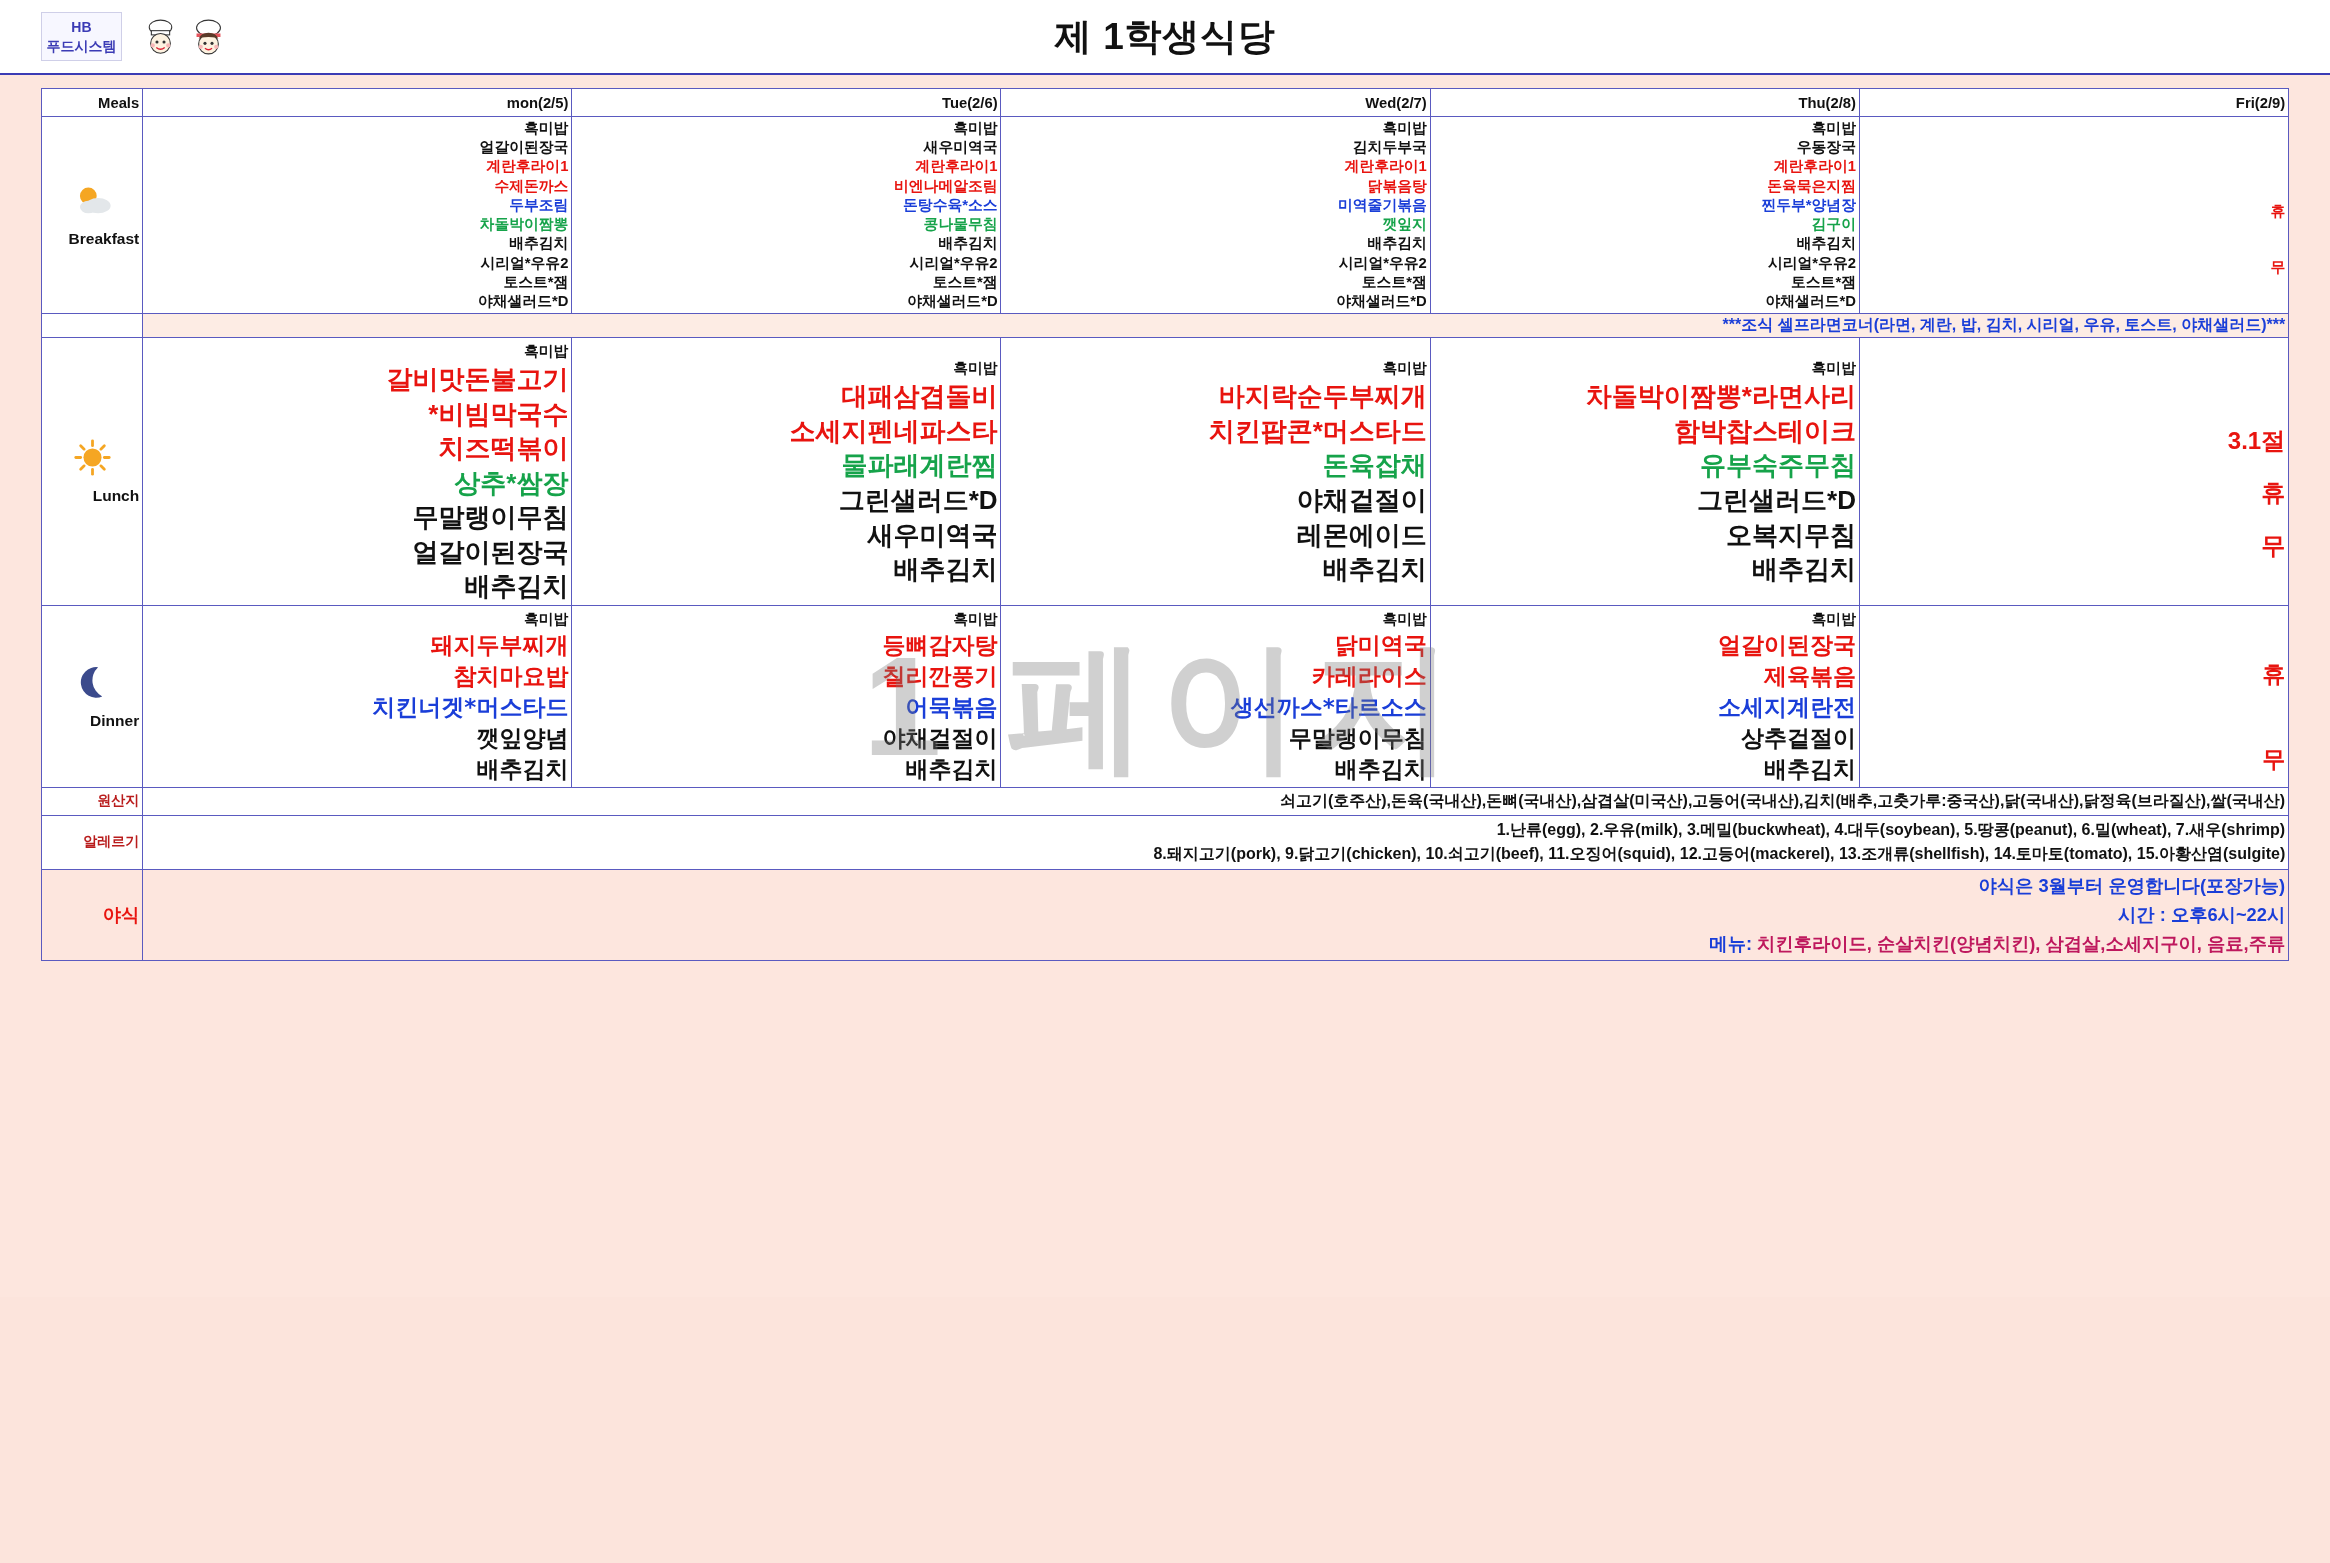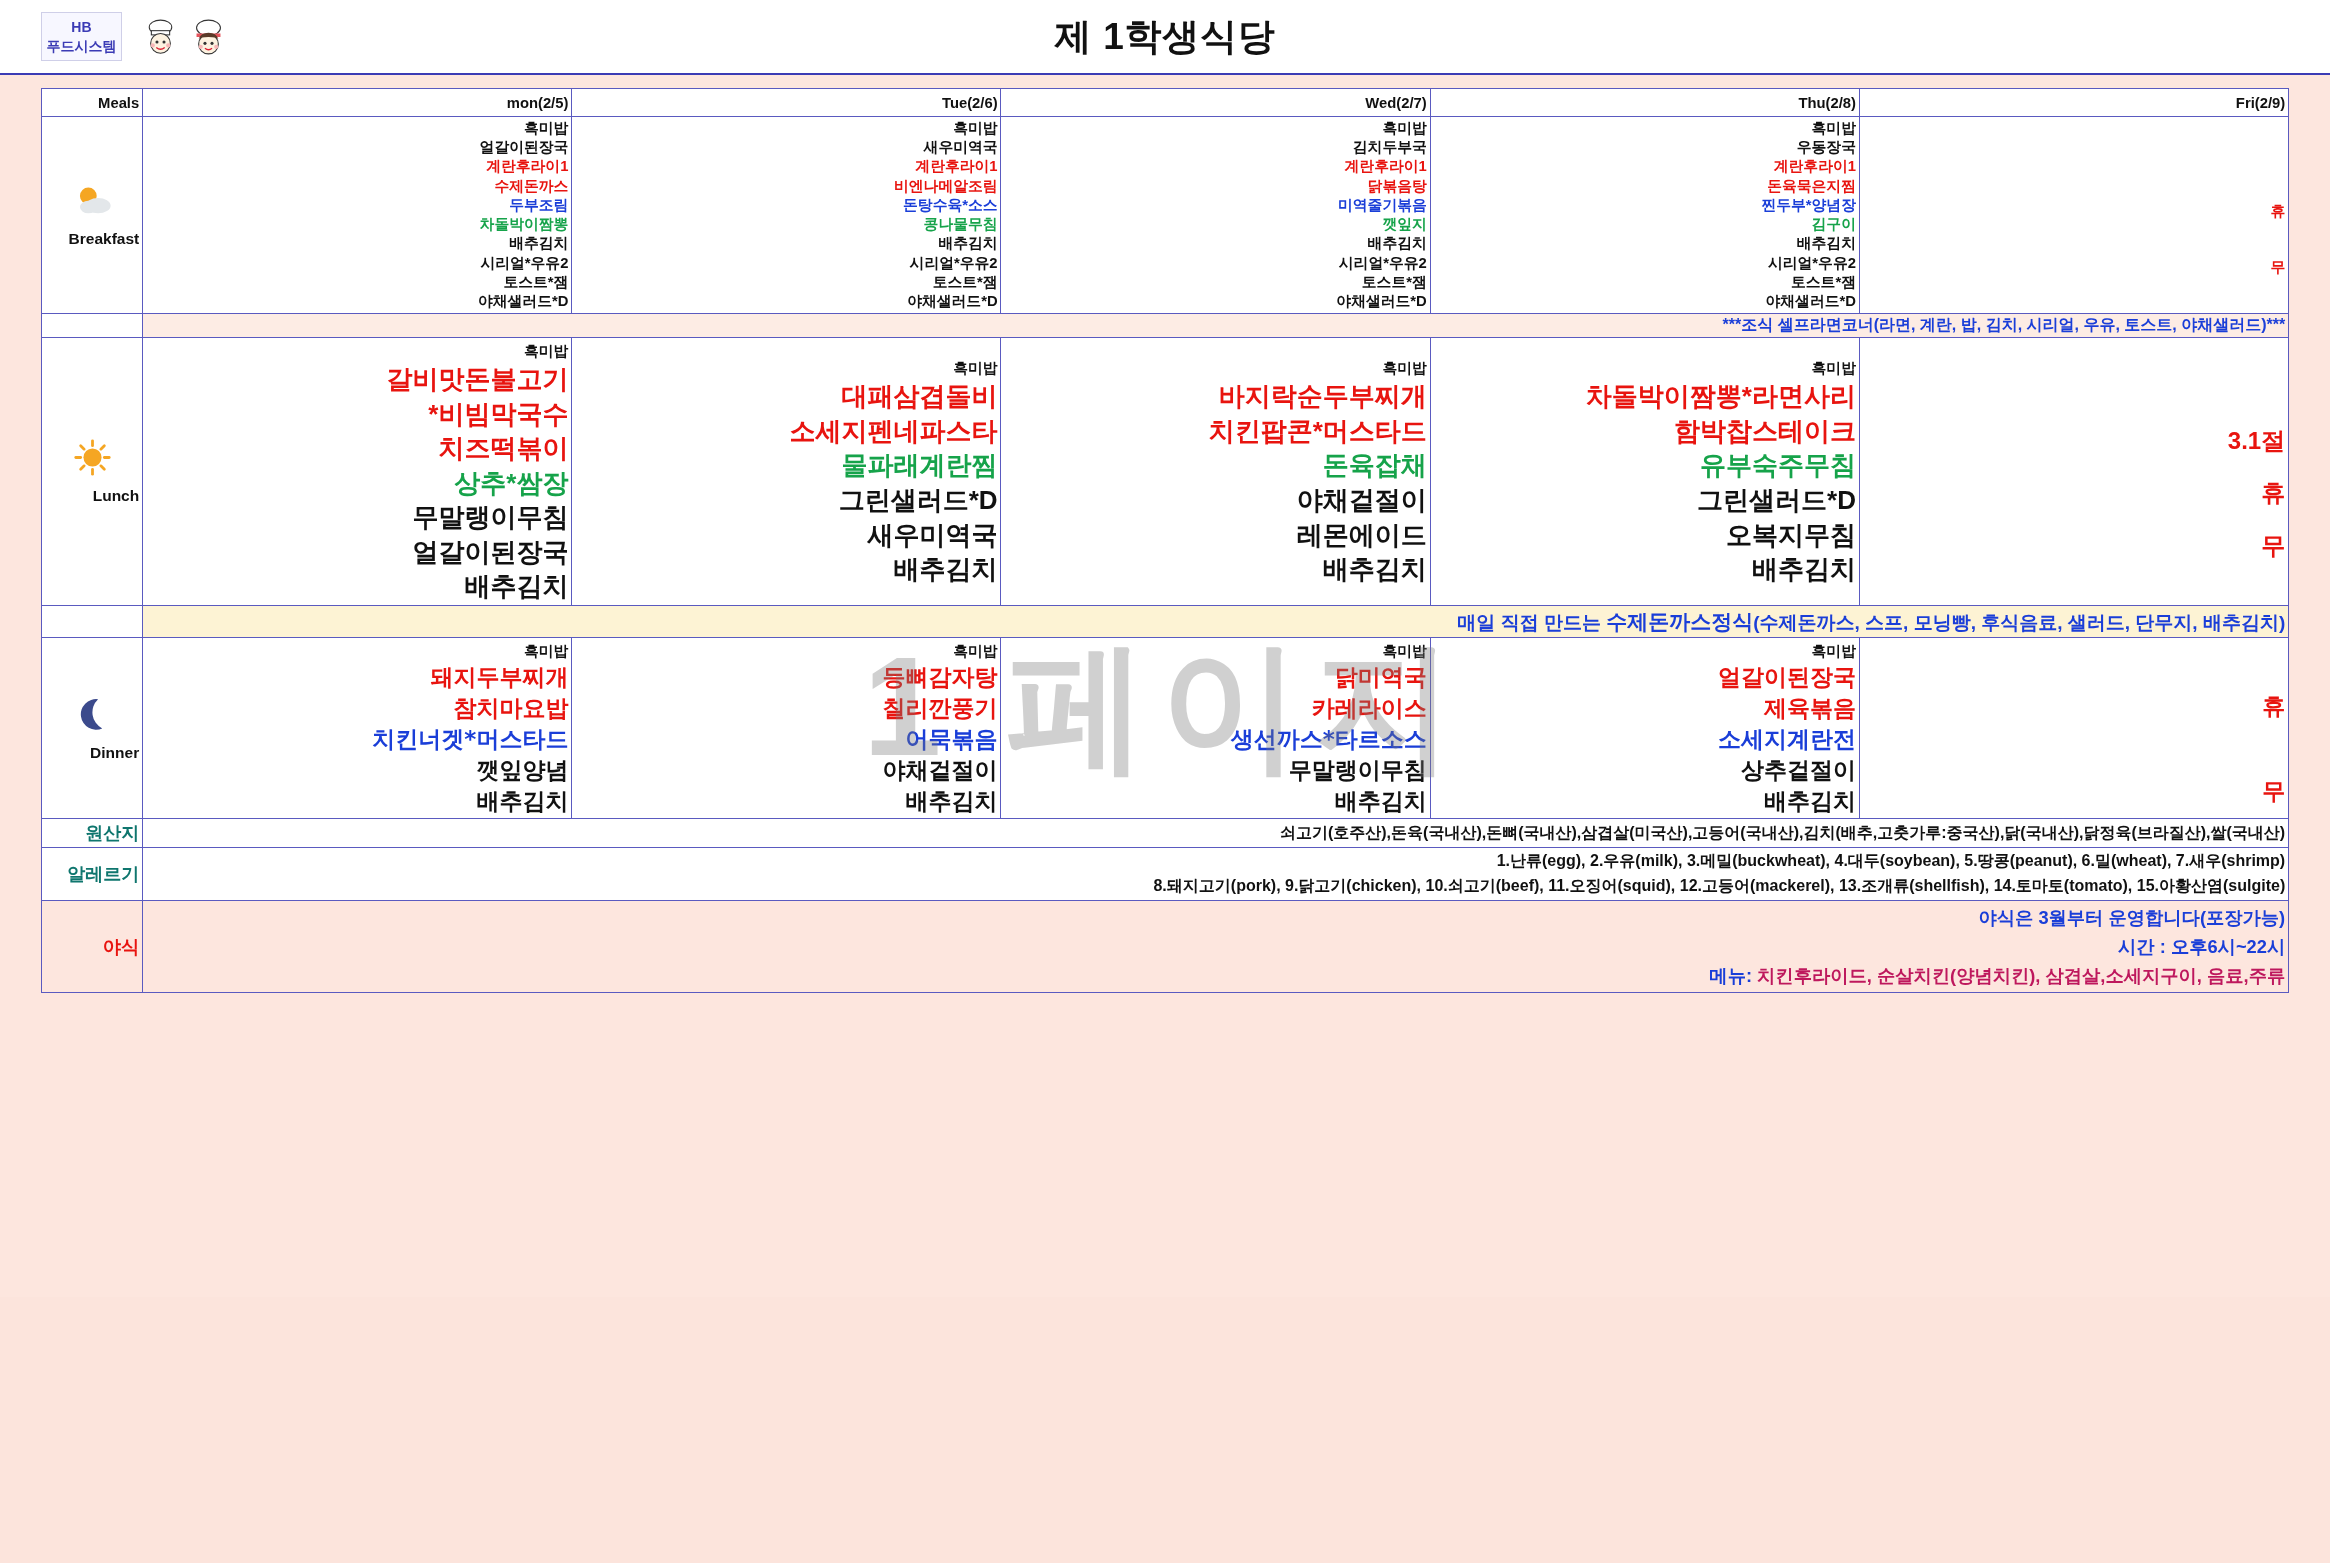--- a/index.html
+++ b/index.html
@@ -151,23 +151,23 @@
   .note-lunch td {
     background: #fdf3d4;
     font-size: 19px;
     font-weight: bold;
     padding: 6.3px 2.8px;
     color: #1a3ed8;
   }
   .note-lunch .big { font-size: 21px; }
 
   .info-label {
-    font-size: 18px;
-    font-weight: bold;
-    color: #0f766e;
+    font-size: 14px;
+    font-weight: bold;
+    color: #b91c1c;
   }
   .info-cell {
     font-size: 16px;
     line-height: 1.55;
     font-weight: bold;
     color: #111;
     padding: 7px 4.2px;
   }
 
   .night-label {
@@ -415,26 +415,20 @@
               <span class="ln black">그린샐러드*D</span>
               <span class="ln black">오복지무침</span>
               <span class="ln black">배추김치</span>
             </td>
           <td class="fri-cell">
             <span class="ln" style="margin-top:44px;">3.1절</span>
             <span class="ln">휴</span>
             <span class="ln">무</span>
           </td>
         </tr>
-        <tr class="note-lunch">
-          <td style="background:#ffffff;"></td>
-          <td colspan="5">
-            <span>매일 직접 만드는 </span><span class="big">수제돈까스정식</span><span>(수제돈까스, 스프, 모닝빵, 후식음료, 샐러드, 단무지, 배추김치)</span>
-          </td>
-        </tr>
 
         <tr>
           <td class="meal-label meal-cell">
             <span class="icon ic-moon">
               <svg width="45" height="39" viewBox="0 0 64 56">
                 <path d="M40 6 a22 22 0 1 0 6 42 a26 26 0 0 1 -6 -42 z" fill="#3b4a8c"></path>
               </svg>
             </span>
             <span>Dinner</span>
           </td>

